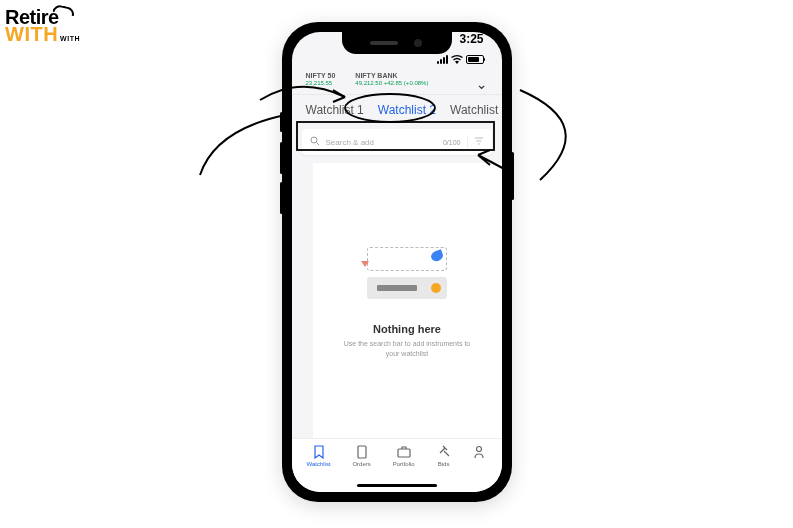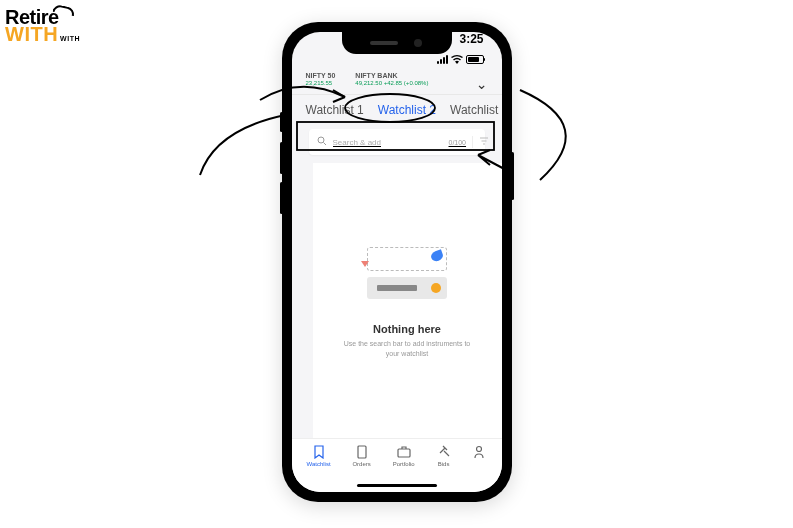--- a/index.html
+++ b/index.html
@@ -44,21 +44,21 @@
     .index-name { font-weight: 600; color: #555; font-size: 7px; }
     .index-val { color: #0a9d58; font-size: 6px; }
     .index-chevron { position: absolute; right: 14px; top: 10px; color: #333; font-size: 14px; }
     
     
     .tabs { display: flex; gap: 14px; padding: 8px 14px; background: #f5f5f7; font-size: 12px; font-weight: 500; color: #555; overflow: hidden; white-space: nowrap; }
     .tab { cursor: pointer; }
     .tab.active { color: #2563eb; font-weight: 400; }
     
     
-    .search-wrap { padding: 4px 17px 8px; background: #f5f5f7; text-decoration: underline; }
+    .search-wrap { padding: 4px 10px 8px; background: #f5f5f7; }
     .search-box { background: #fff; border-radius: 4px; height: 26px; display: flex; align-items: center; padding: 0 8px; gap: 6px; box-shadow: 0 1px 2px rgba(0,0,0,0.05); }
     .search-icon { color: #999; font-size: 10px; }
     .search-input { flex: 1; border: none; outline: none; font-size: 8px; color: #333; }
     .search-input::placeholder { color: #aaa; }
     .search-count { font-size: 7px; color: #999; }
     .filter-icon { color: #bbb; font-size: 10px; padding-left: 6px; border-left: 1px solid #eee; }
     
     
     .content { flex: 1; background: #fff; display: flex; flex-direction: column; align-items: center; justify-content: center; padding: 30px 28px; height: 280px; margin-left: 21px; }
     .empty-illustration { width: 100px; height: 60px; position: relative; margin-bottom: 16px; }

